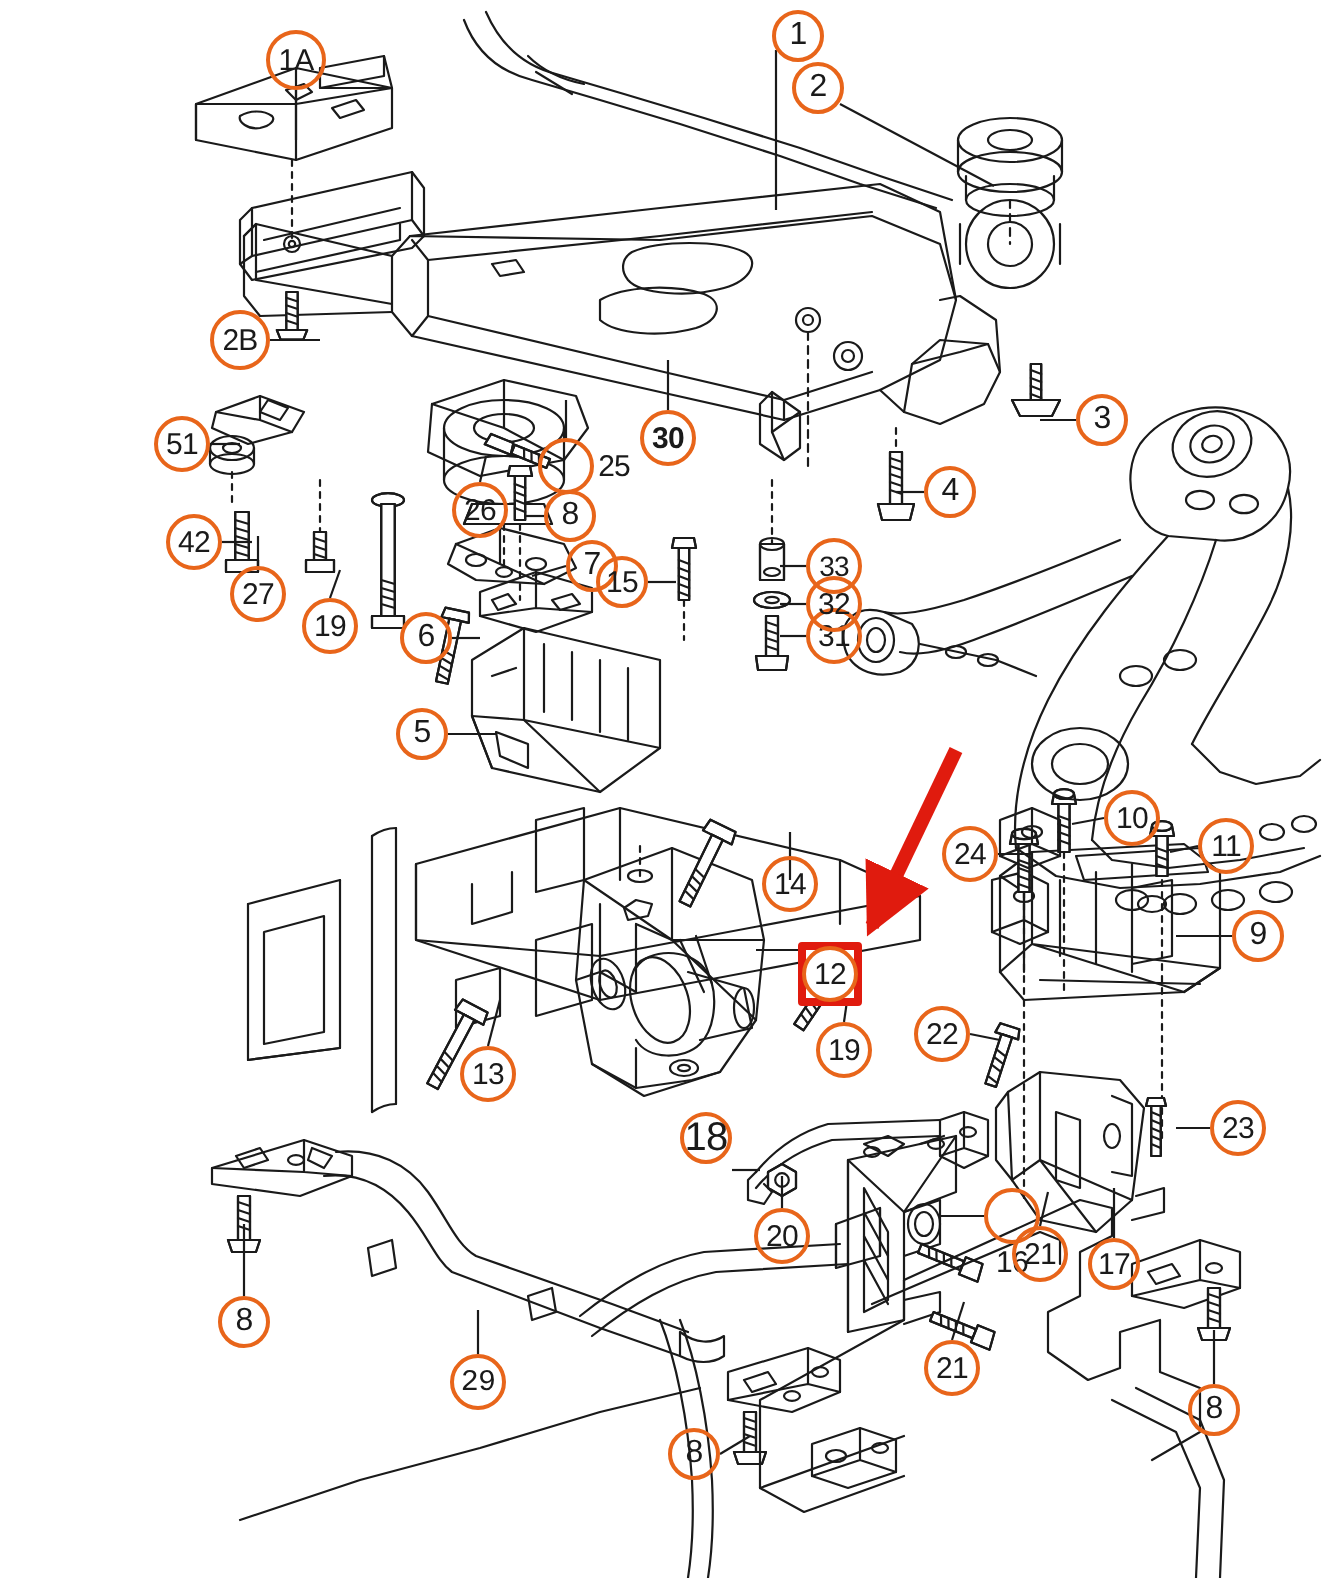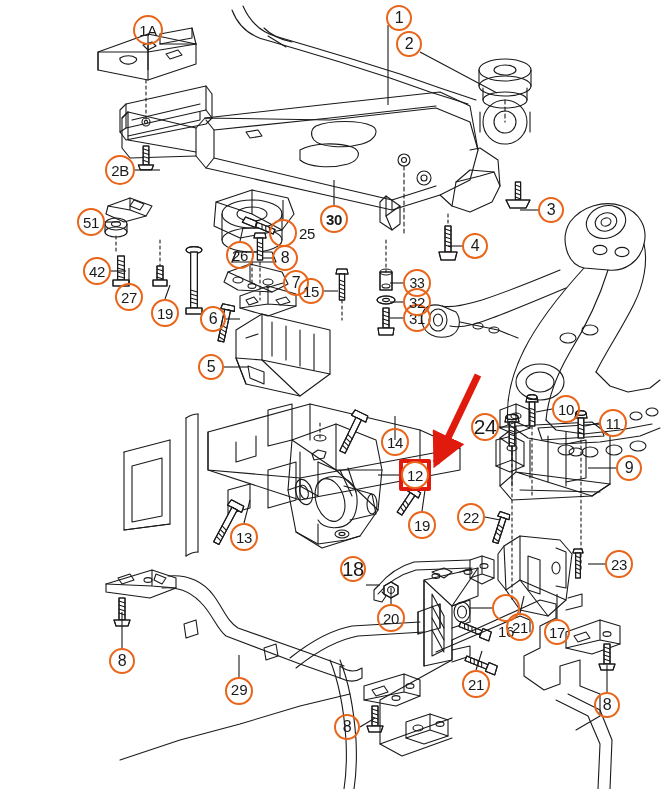--- a/index.html
+++ b/index.html
@@ -26,20 +26,21 @@
     user-select:none;
   }
   .callout.circle{
     border:2px solid #e8651a;
     border-radius:50%;
   }
   .callout.boxed{
     border:4px solid #e01b0e;
     border-radius:2px;
     background:#ffffff;
+    margin-top:12px;
   }
   .callout .ring{
     position:absolute;
     left:-2px;top:-2px;right:-2px;bottom:-2px;
     border:2px solid #e8651a;
     border-radius:50%;
     pointer-events:none;
   }
 </style>
 </head>
@@ -676,21 +677,21 @@
       </div>
       <div class="callout circle" style="left: 462px; top: 670px; width: 28px; height: 28px; font-size: 15px;">
         <span style="position: relative;">21</span>
       </div>
       <div class="callout circle" style="left: 457px; top: 503px; width: 28px; height: 28px; font-size: 15px;">
         <span style="position: relative;">22</span>
       </div>
       <div class="callout circle" style="left: 605px; top: 550px; width: 28px; height: 28px; font-size: 15px;">
         <span style="position: relative;">23</span>
       </div>
-      <div class="callout circle" style="left: 471px; top: 413px; width: 28px; height: 28px; font-size: 21px;">
+      <div class="callout circle" style="left: 471px; top: 413px; width: 28px; height: 28px; font-size: 15px;">
         <span style="position: relative;">24</span>
       </div>
       <div class="callout circle" style="left: 269px; top: 219px; width: 28px; height: 28px; font-size: 15px;">
         <span style="position: relative; margin-left: 48px;">25</span>
       </div>
       <div class="callout circle" style="left: 226px; top: 241px; width: 28px; height: 28px; font-size: 15px;">
         <span style="position: relative;">26</span>
       </div>
       <div class="callout circle" style="left: 115px; top: 283px; width: 28px; height: 28px; font-size: 15px;">
         <span style="position: relative;">27</span>

